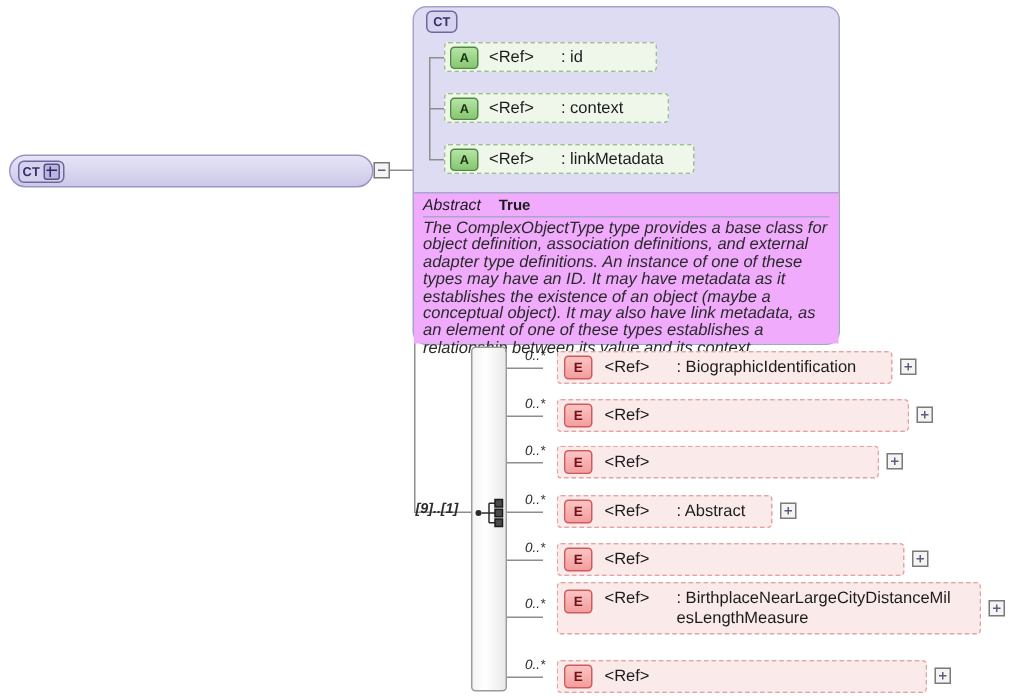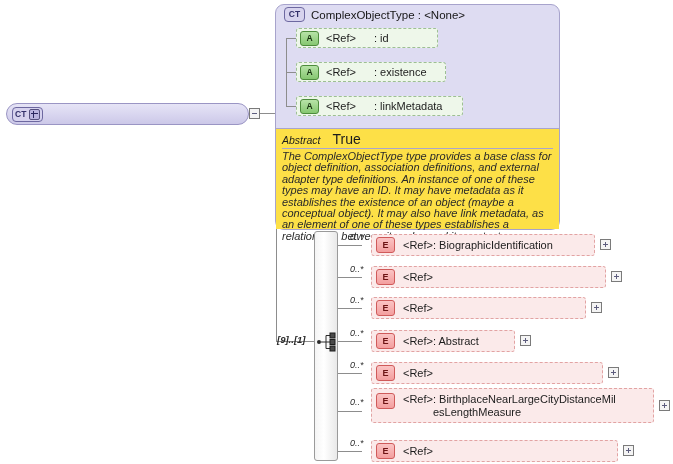--- a/index.html
+++ b/index.html
@@ -172,40 +172,40 @@
   .attr-name {
     font-size: 11px;
     color: #1c1c1c;
     margin-left: 18px;
   }
 
   
   .doc-box {
     position: absolute;
     box-sizing: border-box;
-    background: #fde047;
+    background: #f0abfc;
     border-top: 1px solid #a9a5cd;
     padding: 2px 6px 4px 6px;
   }
   .doc-head {
     display: flex;
     align-items: baseline;
     gap: 12px;
     border-bottom: 1px solid #a9a5cd;
     padding-bottom: 1px;
     margin-bottom: 2px;
   }
   .doc-head .k {
     font-style: italic;
     font-size: 10.5px;
     color: #1b1b1b;
   }
   .doc-head .v {
-    font-weight: normal;
-    font-size: 14px;
+    font-weight: bold;
+    font-size: 10px;
     color: #1b1b1b;
   }
   .doc-body {
     font-style: italic;
     font-size: 11px;
     line-height: 11.4px;
     color: #2a2a2a;
   }
 
   
@@ -266,20 +266,21 @@
     flex: 0 0 auto;
   }
   .el-ref {
     font-size: 11px;
     color: #1c1c1c;
     margin-left: 8px;
   }
   .el-name {
     font-size: 11px;
     color: #1c1c1c;
+    margin-left: 18px;
     white-space: pre-line;
     line-height: 13px;
   }
 </style>
 </head>
 <body>
 
 <div id="canvas">
 
   <div class="ct-node" style="left:6px; top:103px; width:243px;">
@@ -296,38 +297,37 @@
   <div class="line-v" style="left:276px; top:113px; height:228px;"></div>
 
   <div class="line-h" style="left:276px; top:113px; width:10px;"></div>
 
   <div class="line-h" style="left:276px; top:341px; width:38px;"></div>
 
   <div class="ct-panel" style="left:275px; top:4px; width:285px; height:226px;"></div>
 
   <div class="ct-panel-title" style="left:284px; top:7px;">
     <span class="badge-ct-plain">CT</span>
-    <span>ComplexObjectType : &lt;None&gt;</span>
   </div>
 
   <div class="line-v" style="left:286px; top:38px; height:68px;"></div>
   <div class="line-h" style="left:286px; top:38px; width:10px;"></div>
   <div class="line-h" style="left:286px; top:72px; width:10px;"></div>
   <div class="line-h" style="left:286px; top:106px; width:10px;"></div>
 
   <div class="attr-row" style="left:296px; top:28px; width:142px;">
     <span class="badge-a">A</span>
     <span class="attr-ref">&lt;Ref&gt;</span>
     <span class="attr-name">: id</span>
   </div>
 
   <div class="attr-row" style="left:296px; top:62px; width:150px;">
     <span class="badge-a">A</span>
     <span class="attr-ref">&lt;Ref&gt;</span>
-    <span class="attr-name">: existence</span>
+    <span class="attr-name">: context</span>
   </div>
 
   <div class="attr-row" style="left:296px; top:96px; width:167px;">
     <span class="badge-a">A</span>
     <span class="attr-ref">&lt;Ref&gt;</span>
     <span class="attr-name">: linkMetadata</span>
   </div>
 
   <div class="doc-box" style="left:276px; top:128px; width:283px; height:101px;">
     <div class="doc-head">

